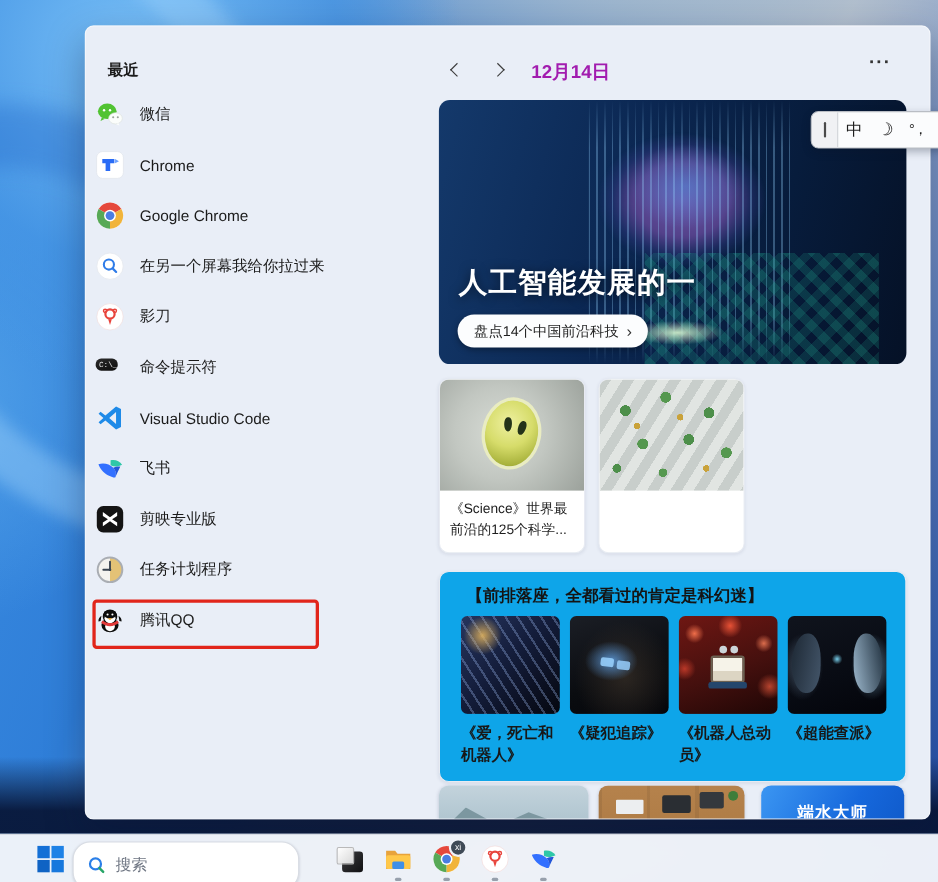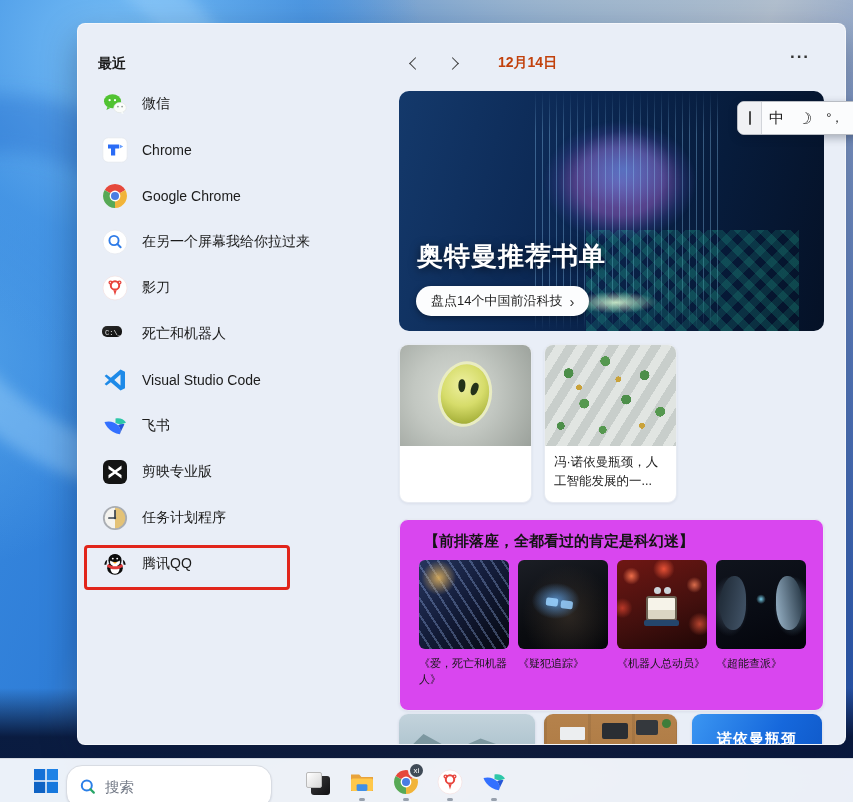--- a/index.html
+++ b/index.html
@@ -24,38 +24,38 @@
 
   
   .panel { position:absolute; left:77px; top:23px; width:769px; height:722px;
     background:#e9eef7; border-radius:8px; border:1px solid rgba(255,255,255,.55);
     box-shadow:0 14px 34px rgba(8,20,55,.35); overflow:hidden; }
 
   
   .left-col { position:absolute; left:0; top:0; width:321px; height:100%; }
   .recent-title { position:absolute; left:20px; top:31px; font-size:14px; font-weight:700; color:#1b1b1b; }
   .app-list { position:absolute; left:0; top:57px; width:100%; }
-  .app-item { height:46px; display:flex; align-items:center; padding-left:24px; gap:14px; cursor:default; }
+  .app-item { height:46px; display:flex; align-items:center; padding-left:9px; gap:14px; cursor:default; }
   .app-icon { width:26px; height:26px; flex:0 0 26px; position:relative; }
   .app-icon svg { width:26px; height:26px; display:block; }
   .app-label { font-size:14px; color:#1b1b1b; white-space:nowrap; }
   .cmd-ic { width:26px; height:26px; background:linear-gradient(160deg,#2b2b2b,#0d0d0d); border-radius:5px;
     color:#eaeaea; font-family:"Liberation Mono","DejaVu Sans Mono",monospace; font-size:7px; padding:3px 0 0 3px; }
   .red-box { position:absolute; left:6px; top:521px; width:206px; height:45px;
     border:3px solid #e1251b; border-radius:4px; z-index:6; }
 
   
   .right-col { position:absolute; left:321px; top:0; width:425px; height:100%; }
   .feed-nav { position:absolute; left:0; top:25px; width:100%; height:28px; }
   .nav-chev { position:absolute; top:7px; width:26px; height:16px; cursor:pointer; }
   .nav-chev i { position:absolute; left:8px; top:3px; width:9px; height:9px;
     border-left:1.8px solid #3c3c3c; border-bottom:1.8px solid #3c3c3c; display:block; }
   .nav-back { left:4px; } .nav-back i { transform:rotate(45deg); }
   .nav-fwd { left:44px; } .nav-fwd i { transform:rotate(-135deg); left:5px; }
-  .nav-date { position:absolute; left:99px; top:5px; font-size:14px; font-weight:700; color:#c2410c; }
+  .nav-date { position:absolute; left:84px; top:5px; font-size:17px; font-weight:700; color:#a21caf; }
   .nav-more { position:absolute; right:14px; top:-2px; font-size:17px; font-weight:700; color:#333;
     letter-spacing:1px; cursor:pointer; }
 
   
   .hero { position:absolute; left:0; top:67px; width:425px; height:240px; border-radius:10px; overflow:hidden;
     background:linear-gradient(105deg,#14396b 0%,#0b2752 40%,#071c3c 70%,#051126 100%); cursor:pointer; }
   .hero-brain { position:absolute; left:28%; top:4%; width:48%; height:70%;
     background:radial-gradient(ellipse 50% 48% at 50% 48%, #6d55a8 0%, #53418a 42%, rgba(60,60,140,.35) 62%, rgba(40,50,110,0) 75%);
     filter:blur(1px); }
   .hero-brain2 { position:absolute; left:34%; top:12%; width:34%; height:46%;
@@ -106,27 +106,27 @@
       radial-gradient(circle 5px at 62% 54%, #4d8f4a 97%, transparent),
       radial-gradient(circle 5px at 88% 66%, #55984f 97%, transparent),
       radial-gradient(circle 4px at 12% 80%, #4d8f4a 97%, transparent),
       radial-gradient(circle 4px at 44% 84%, #55984f 97%, transparent),
       radial-gradient(circle 3px at 56% 34%, #c9a23a 97%, transparent),
       radial-gradient(circle 3px at 26% 42%, #c9a23a 97%, transparent),
       radial-gradient(circle 3px at 74% 80%, #c9a23a 97%, transparent),
       repeating-linear-gradient(122deg, #c8cecb 0 9px, #e1e5e2 9px 18px); }
 
   
-  .movies-card { position:absolute; left:0; top:495px; width:425px; height:192px; background:#d946ef;
+  .movies-card { position:absolute; left:0; top:495px; width:425px; height:192px; background:#0ea5e9;
     border-radius:9px; border:1px solid #e7ebf2; box-shadow:0 1px 3px rgba(30,40,80,.08); }
   .movies-title { position:absolute; left:24px; top:12px; font-size:15px; font-weight:700; color:#141414; }
   .movie-col { position:absolute; top:40px; width:90px; }
   .mc1 { left:19px; } .mc2 { left:118px; } .mc3 { left:217px; } .mc4 { left:316px; }
   .movie-thumb { width:90px; height:89px; border-radius:6px; overflow:hidden; position:relative; cursor:pointer; }
-  .movie-caption { margin-top:7px; font-size:11px; line-height:1.45; color:#181818; }
+  .movie-caption { margin-top:7px; font-size:14px; line-height:1.45; color:#181818;font-weight:bold; }
   .m1 { background:
       radial-gradient(circle 24px at 22% 20%, rgba(222,176,92,.9), rgba(222,176,92,0) 72%),
       repeating-linear-gradient(57deg, rgba(168,198,255,.3) 0 2px, transparent 2px 9px),
       linear-gradient(135deg,#26355e 0%,#141d3b 45%,#05070f 100%); }
   .m2 { background:
       radial-gradient(ellipse 32px 24px at 42% 46%, rgba(96,164,236,.8), rgba(96,164,236,0) 75%),
       radial-gradient(ellipse 56px 62px at 56% 62%, rgba(72,60,48,.55), transparent 82%),
       linear-gradient(160deg,#1b1e25 0%,#0a0c10 60%,#05060a 100%); }
   .m2-glasses { position:absolute; left:28px; top:38px; width:12px; height:8px; border-radius:2px;
     background:rgba(150,205,250,.9); box-shadow:15px 1px 0 rgba(150,205,250,.85); transform:rotate(7deg); }
@@ -185,21 +185,21 @@
   
   .taskbar { position:absolute; left:0; top:758px; width:853px; height:44px; z-index:40;
     background:rgba(242,245,250,.97); border-top:1px solid #d5dae2; }
   .start-btn { position:absolute; left:33px; top:9px; width:26px; height:26px; cursor:pointer; }
   .search-pill { position:absolute; left:66px; top:6px; width:206px; height:44px; border-radius:16px;
     background:#fff; border:1px solid #d8dce3; box-shadow:0 1px 2px rgba(20,30,60,.1);
     display:flex; align-items:center; padding-left:12px; gap:8px; }
   .search-pill input { border:none; outline:none; background:transparent; font-size:14.5px; width:150px;
     color:#444; font-family:inherit; }
   .search-pill input::placeholder { color:#707784; }
-  .tb-icon { position:absolute; top:8px; width:28px; height:28px; display:flex; align-items:flex-end;
+  .tb-icon { position:absolute; top:8px; width:28px; height:28px; display:flex; align-items:center;
     justify-content:center; cursor:pointer; }
   .tb-icon svg { width:26px; height:26px; }
   .tb-i1 { left:304px; } .tb-i2 { left:348px; } .tb-i3 { left:392px; } .tb-i4 { left:436px; } .tb-i5 { left:480px; }
   .tb-dot { position:absolute; left:50%; transform:translateX(-50%); bottom:-6px; width:6px; height:3px;
     border-radius:2px; background:#97a0ac; }
   .tb-stack { width:24px; height:24px; position:relative; }
   .tb-stack .back { position:absolute; right:0; bottom:0; width:19px; height:19px; border-radius:3px;
     background:linear-gradient(135deg,#3c3c3e,#101012); }
   .tb-stack .front { position:absolute; left:0; top:1px; width:16px; height:16px; border-radius:2px;
     background:linear-gradient(135deg,#ffffff,#d8d8d8); border:1px solid #b9b9b9; }
@@ -285,21 +285,21 @@
           <path d="M11.4 15.2 h3.2 l-1.6 5.2z" fill="#e8443c"></path>
         </svg>
           </span>
         <span class="app-label">影刀</span>
       </div>
 
       <div class="app-item">
         <span class="app-icon">
           <span class="cmd-ic">C:\_</span>
         </span>
-        <span class="app-label">死亡和机器人</span>
+        <span class="app-label">命令提示符</span>
       </div>
 
       <div class="app-item">
         <span class="app-icon">
             <svg viewBox="0 0 26 26">
           <path fill-rule="evenodd" fill="#1e8ae8" d="M18.5 2.5 L23 4.8 V21.2 L18.5 23.5 L8.8 15.2 L4.4 18.6 L2.6 16.9 L7 13 L2.6 9.1 L4.4 7.4 L8.8 10.8 Z
                M18.5 7.6 L12.3 13 L18.5 18.4 Z"></path>
         </svg>
           </span>
         <span class="app-label">Visual Studio Code</span>
@@ -375,39 +375,39 @@
       <span class="nav-date">12月14日</span>
       <span class="nav-more">···</span>
     </div>
 
     <div class="hero">
       <div class="hero-brain"></div>
       <div class="hero-brain2"></div>
       <div class="hero-streaks"></div>
       <div class="hero-cubes"></div>
       <div class="hero-glow"></div>
-      <div class="hero-title">奥特曼推荐书单</div>
+      <div class="hero-title">人工智能发展的一</div>
       <div class="hero-btn">
         <span>盘点14个中国前沿科技</span>
         <span class="chv">›</span>
       </div>
     </div>
 
     <div class="news-row">
       <div class="news-card">
         <div class="news-img science-img">
           <div class="olive">
               <div class="seed seed1"></div>
               <div class="seed seed2"></div>
             </div>
         </div>
+        <div class="news-caption">《Science》世界最前沿的125个科学...</div>
       </div>
       <div class="news-card">
         <div class="news-img circuit-img"></div>
-        <div class="news-caption">冯·诺依曼瓶颈，人工智能发展的一...</div>
       </div>
     </div>
 
     <div class="movies-card">
       <div class="movies-title">【前排落座，全都看过的肯定是科幻迷】</div>
       <div class="movie-col mc1">
         <div class="movie-thumb m1"></div>
         <div class="movie-caption">《爱，死亡和机器人》</div>
       </div>
       <div class="movie-col mc2">
@@ -435,21 +435,21 @@
       <div class="b-card b1">
           <div class="b1-mtn"></div>
         </div>
       <div class="b-card b2">
         <div class="lap1"></div>
           <div class="lap2"></div>
           <div class="paper"></div>
           <div class="plant"></div>
       </div>
       <div class="b-card b3">
-        <div class="b3-label">诺依曼瓶颈</div>
+        <div class="b3-label">端水大师</div>
       </div>
     </div>
   </div>
 </div>
 
 <div class="ime-bar">
   <div class="ime-cursor-seg">
       <div class="ime-cursor"></div>
     </div>
   <span class="ime-item">中</span>

